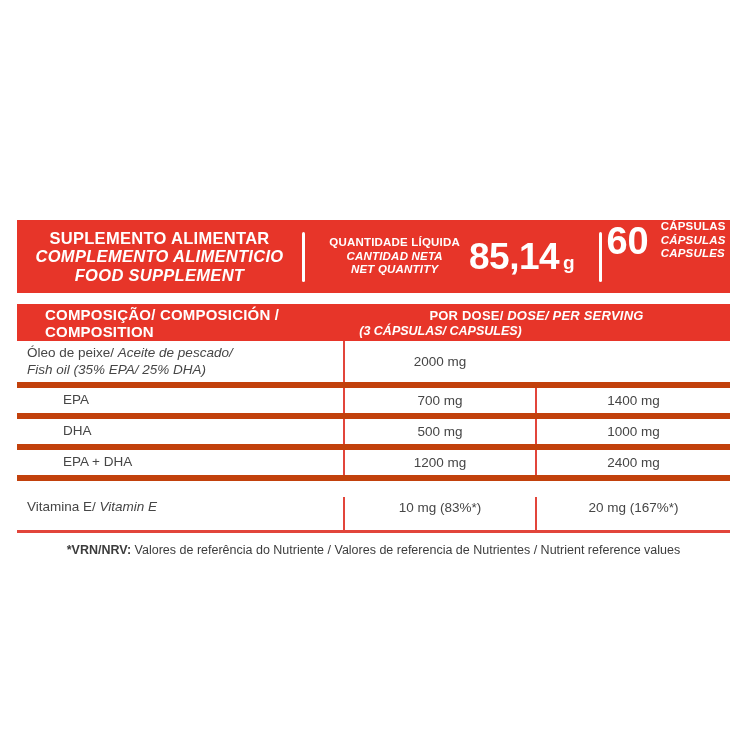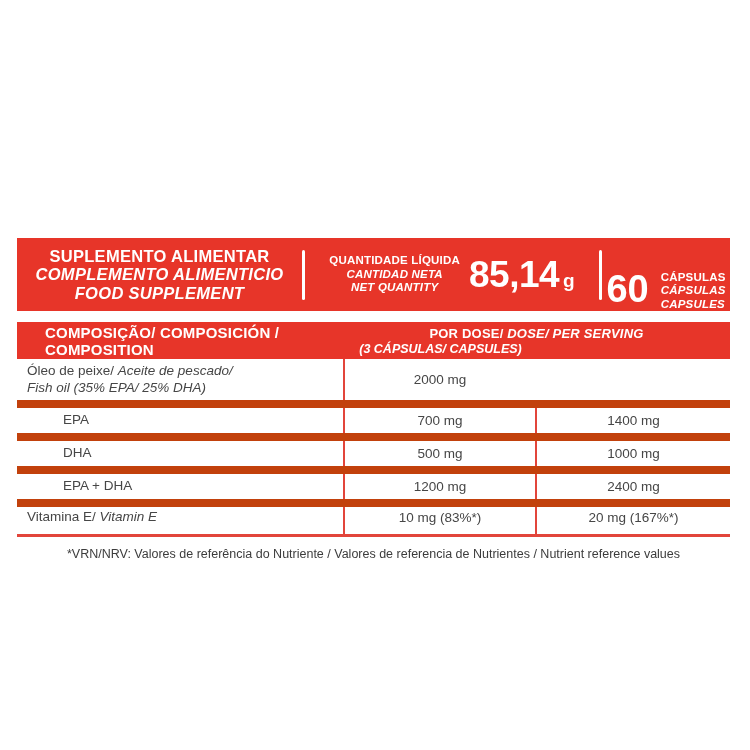--- a/index.html
+++ b/index.html
@@ -1,55 +1,55 @@
 <!DOCTYPE html>
 <html><head>
 <meta charset="utf-8">
 <style>
   * { margin:0; padding:0; box-sizing:border-box; }
   html,body { width:750px; height:750px; background:#ffffff; font-family:"Liberation Sans", sans-serif; }
-  .label-wrap { position:absolute; left:17px; top:238px; width:713px; }
+  .label-wrap { position:absolute; left:17px; top:220px; width:713px; }
 
   
   .banner { height:73px; background:#e73529; display:flex; align-items:stretch; }
   .banner-left { width:285px; display:flex; flex-direction:column; justify-content:center; text-align:center; color:#fff; font-weight:bold; font-size:16.5px; line-height:18.5px; letter-spacing:.3px; }
   .vdivider { width:3px; background:#ffffff; height:50px; align-self:center; border-radius:2px; }
   .banner-mid { width:294px; display:flex; align-items:center; justify-content:center; gap:9px; color:#fff; }
   .qty-labels { font-weight:bold; font-size:11.5px; line-height:13.5px; text-align:center; letter-spacing:.2px; }
   .qty-value { display:flex; align-items:baseline; gap:4px; font-weight:bold; }
   .qty-number { font-size:37px; letter-spacing:-.5px; }
   .qty-unit { font-size:19px; }
-  .banner-right { flex:1; display:flex; align-items:flex-end; justify-content:center; gap:12px; color:#fff;margin-top:30px; }
+  .banner-right { flex:1; display:flex; align-items:flex-start; justify-content:center; gap:12px; color:#fff; }
   .caps-count { font-weight:bold; font-size:38px; }
   .caps-labels { font-weight:bold; font-size:11.5px; line-height:13.5px; text-align:left; letter-spacing:.2px; }
   .it { font-style:italic; }
 
   
   .thead { margin-top:11px; height:37px; background:#e73529; display:flex; color:#fff; }
   .thead-left { width:326px; display:flex; align-items:center; padding-left:28px; font-weight:bold; font-size:15px; letter-spacing:.2px; }
   .thead-right { width:387px; display:flex; flex-direction:column; justify-content:center; text-align:center; font-weight:bold; }
   .thead-line1 { font-size:13px; letter-spacing:.2px; }
   .thead-line2 { display:flex; font-size:12.5px; font-style:italic; margin-top:1px; }
   .thead-line2 span { display:block; }
   .thead-col2 { width:192px; }
   .thead-col3 { width:195px; }
 
   
-  .trow { display:grid; grid-template-columns:326px 192px 195px; border-bottom:8px solid #c2410c; color:#464646; font-size:13.5px; }
+  .trow { display:grid; grid-template-columns:326px 192px 195px; border-bottom:6px solid #c2410c; color:#464646; font-size:13.5px; }
   .trow:last-child { border-bottom:3px solid #e2453b; }
   .cell-name { padding:4px 4px 4px 10px; line-height:16.5px; display:flex; flex-direction:column; justify-content:center; }
   .cell-name.indent { padding-left:46px; }
   .cell-val { border-left:2px solid #e2453b; display:flex; align-items:center; justify-content:center; text-align:center; padding:4px 0; }
   .row-tall .cell-name, .row-tall .cell-val { min-height:40px; }
   .row-mid .cell-name, .row-mid .cell-val { min-height:25px; }
-  .row-short .cell-name, .row-short .cell-val { min-height:21px; padding-top:2px; padding-bottom:8px; }
+  .row-short .cell-name, .row-short .cell-val { min-height:21px; padding-top:2px; padding-bottom:14px;margin-top:16px; }
 
   
   .footnote { margin-top:10px; text-align:center; font-size:12.5px; color:#3c3c3c; }
-  .footnote b { font-weight:normal; }
+  .footnote b { font-weight:bold; }
 </style>
 </head>
 <body>
 
 <div class="label-wrap">
 
   <div class="banner">
     <div class="banner-left">
       <span>SUPLEMENTO ALIMENTAR</span>
       <span class="it">COMPLEMENTO ALIMENTICIO</span>

